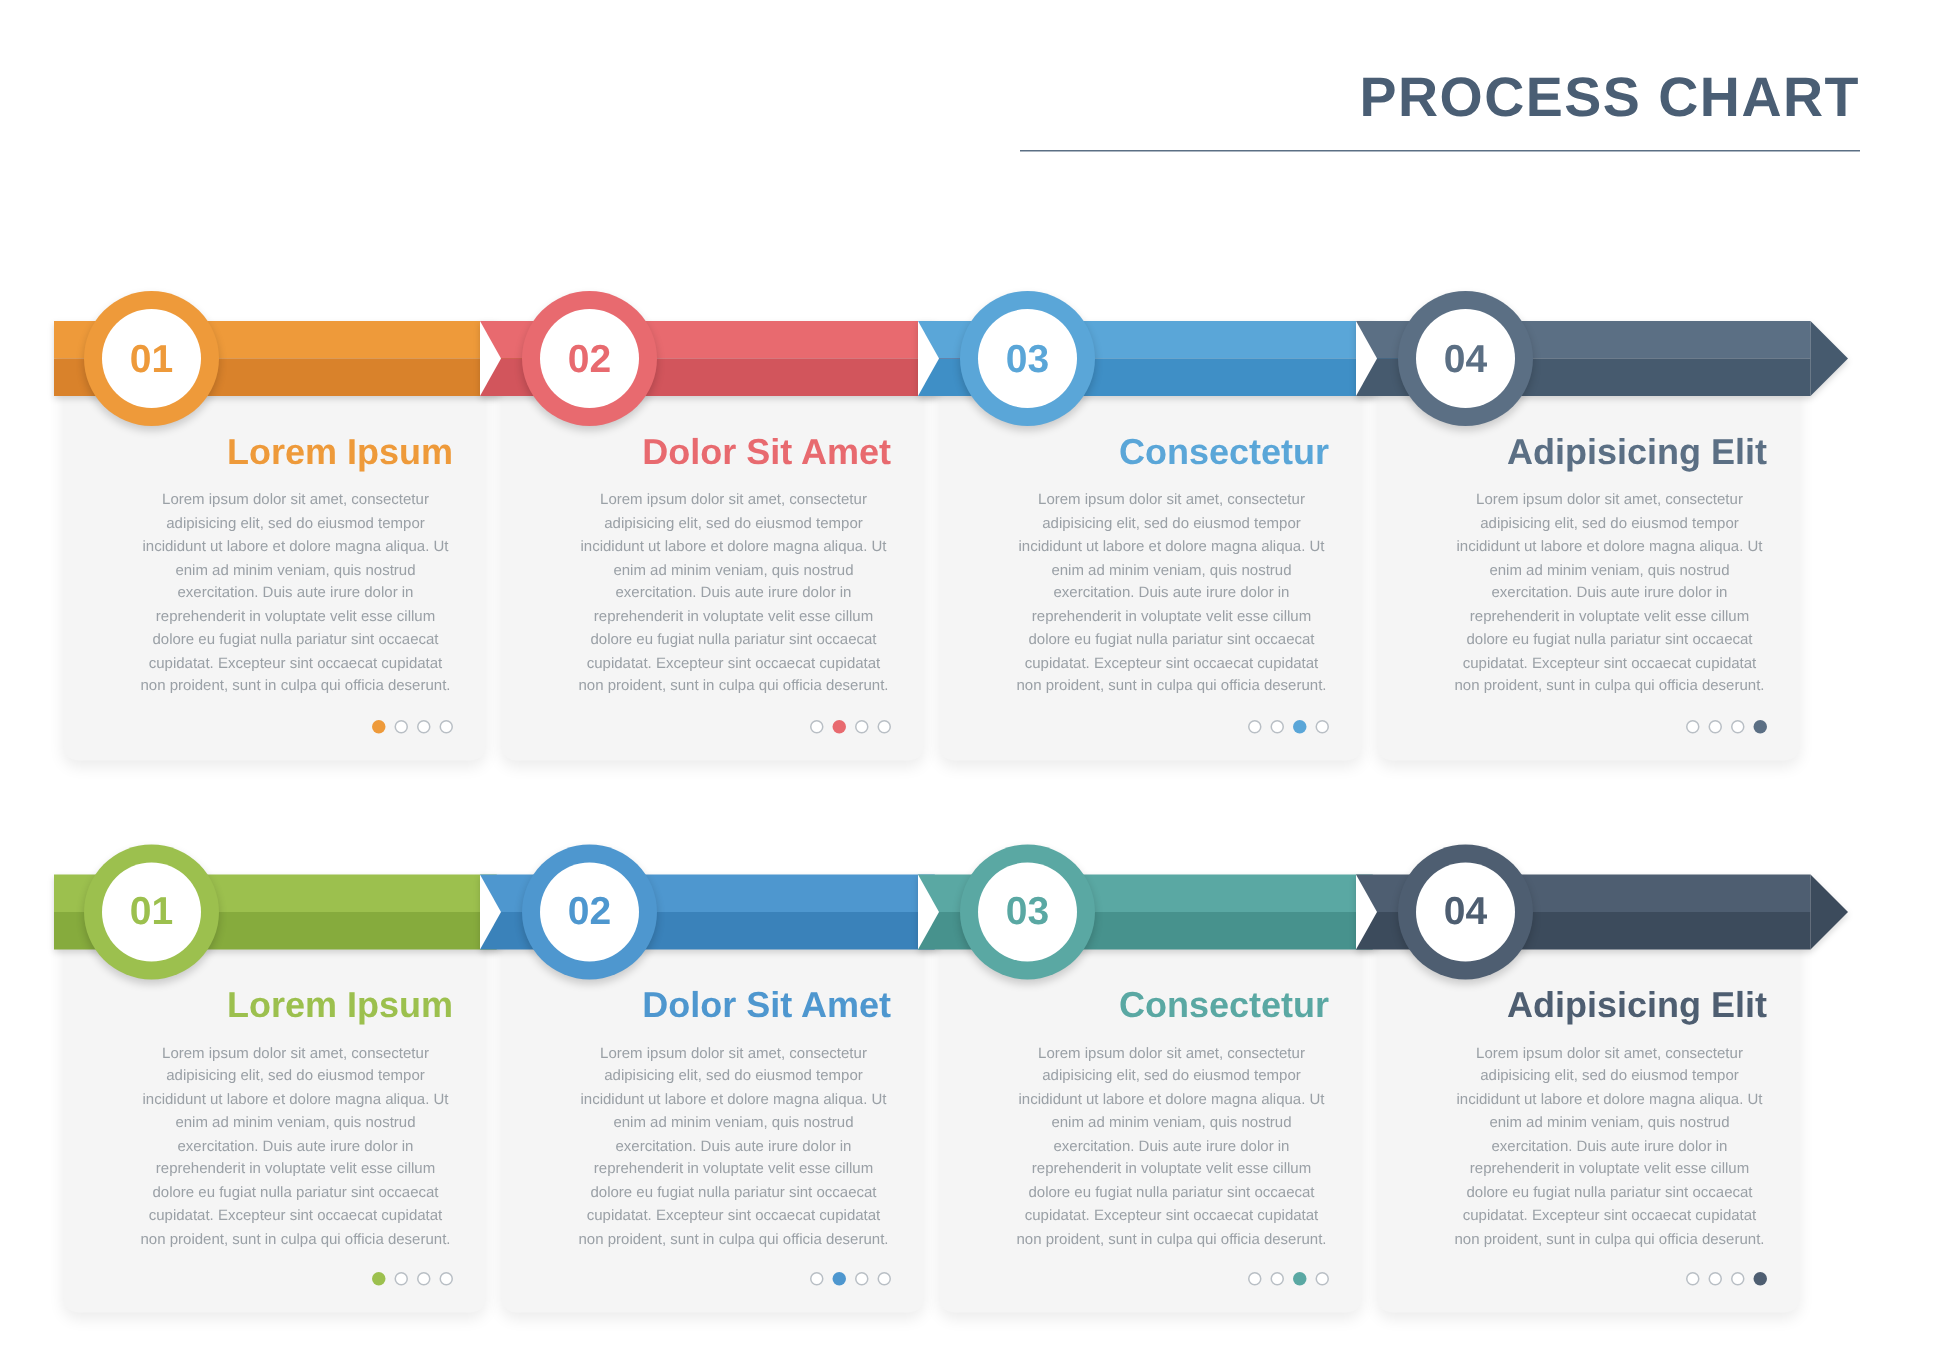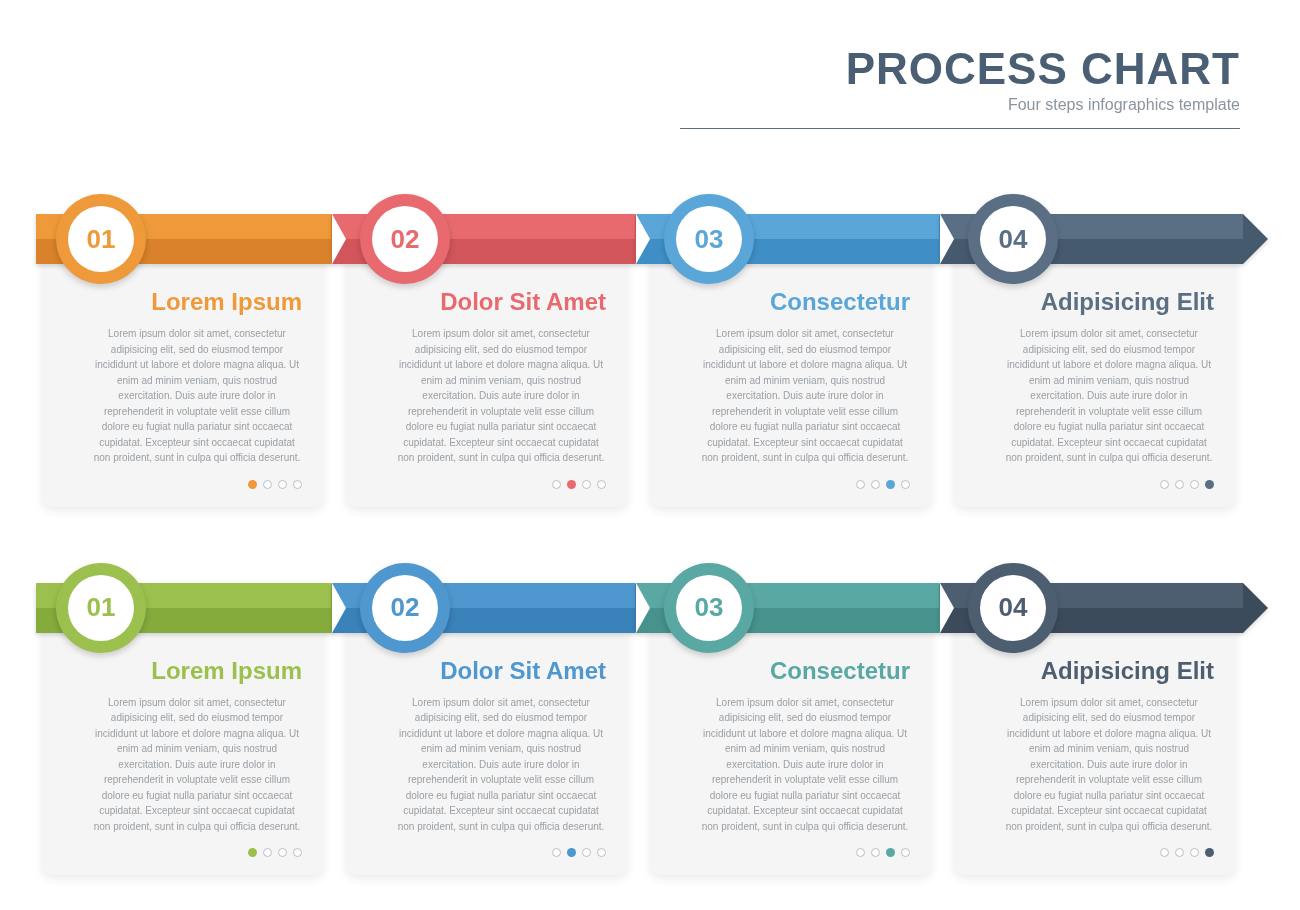--- a/index.html
+++ b/index.html
@@ -11,21 +11,21 @@
     position: relative;
     overflow: hidden;
   }
   .header {
     position: absolute;
     top: 44px;
     right: 60px;
     text-align: right;
   }
   .header h1 {
-    font-size: 44px;
+    font-size: 37px;
     font-weight: 700;
     color: #4a5e74;
     letter-spacing: 1px;
   }
   .header .sub {
     font-size: 16px;
     color: #8a95a0;
     margin-top: 2px;
   }
   .header .rule {
@@ -37,21 +37,21 @@
   }
 
   .rows {
     position: absolute;
     top: 218px;
     left: 42px;
     right: 42px;
   }
   .row {
     display: flex;
-    gap: 22px;
+    gap: 10px;
     margin-bottom: 80px;
   }
 
   .card {
     position: relative;
     width: 282px;
     background: #f5f5f5;
     border-radius: 10px;
     padding: 70px 22px 18px 22px;
     box-shadow: 0 4px 10px rgba(0,0,0,0.08);
@@ -146,21 +146,20 @@
     background:#fff;
   }
   .dots .dot.fill { border:none; }
 
 </style>
 </head>
 <body>
 
 <div class="header">
   <h1>PROCESS CHART</h1>
-  <div class="sub">Four steps infographics template</div>
   <hr class="rule">
 </div>
 
 <div class="rows" id="rows">
     <div class="row">
       <div class="card first">
         <div class="ribbon">
           <div class="body">
             <div class="top" style="background:#ee9a3a"></div>
             <div class="bot" style="background:#d9822b"></div>

